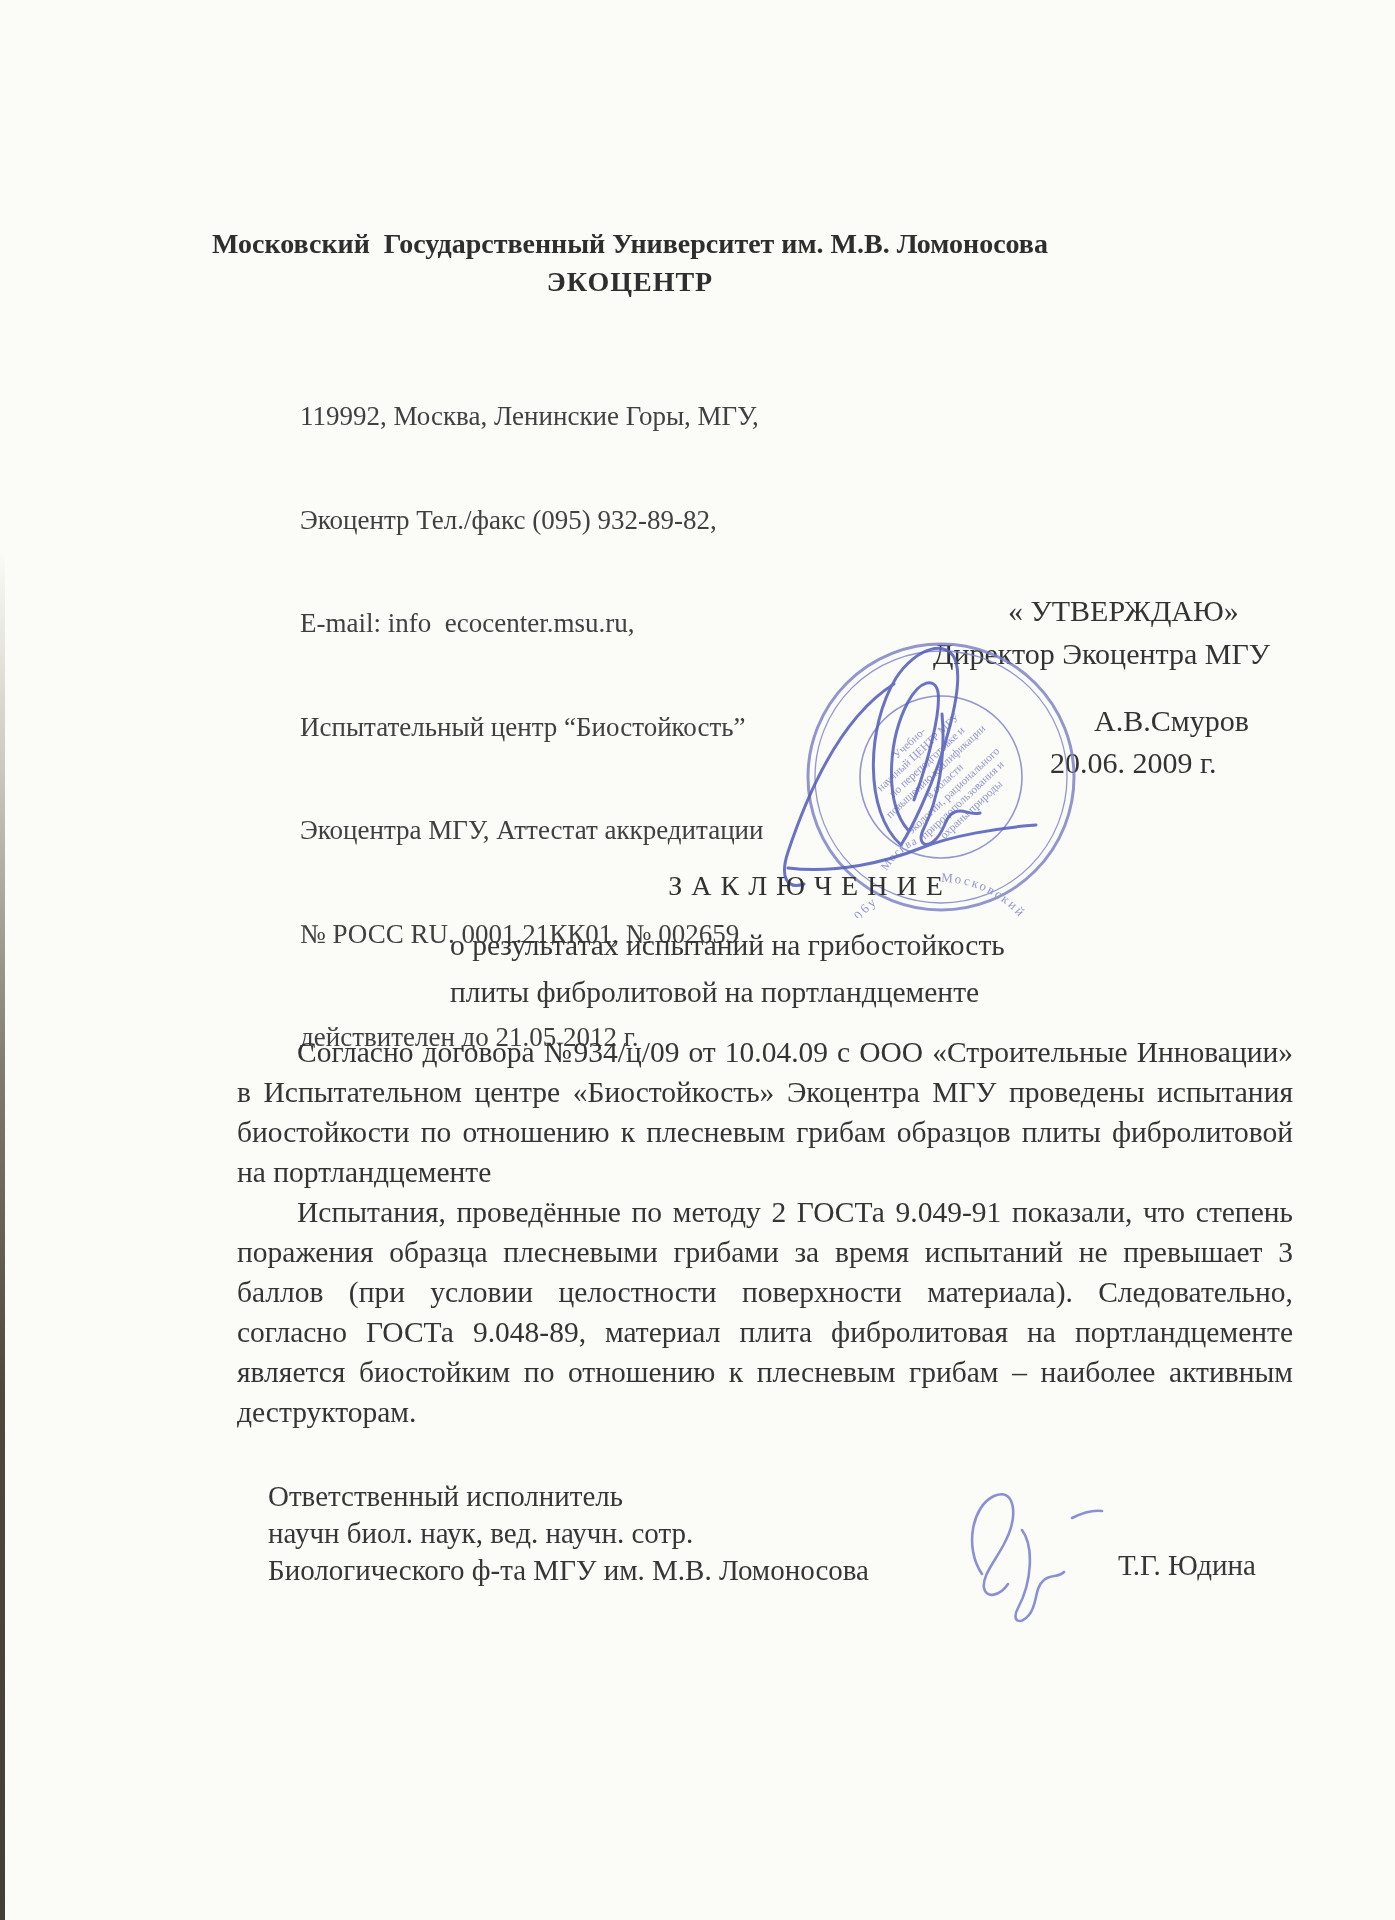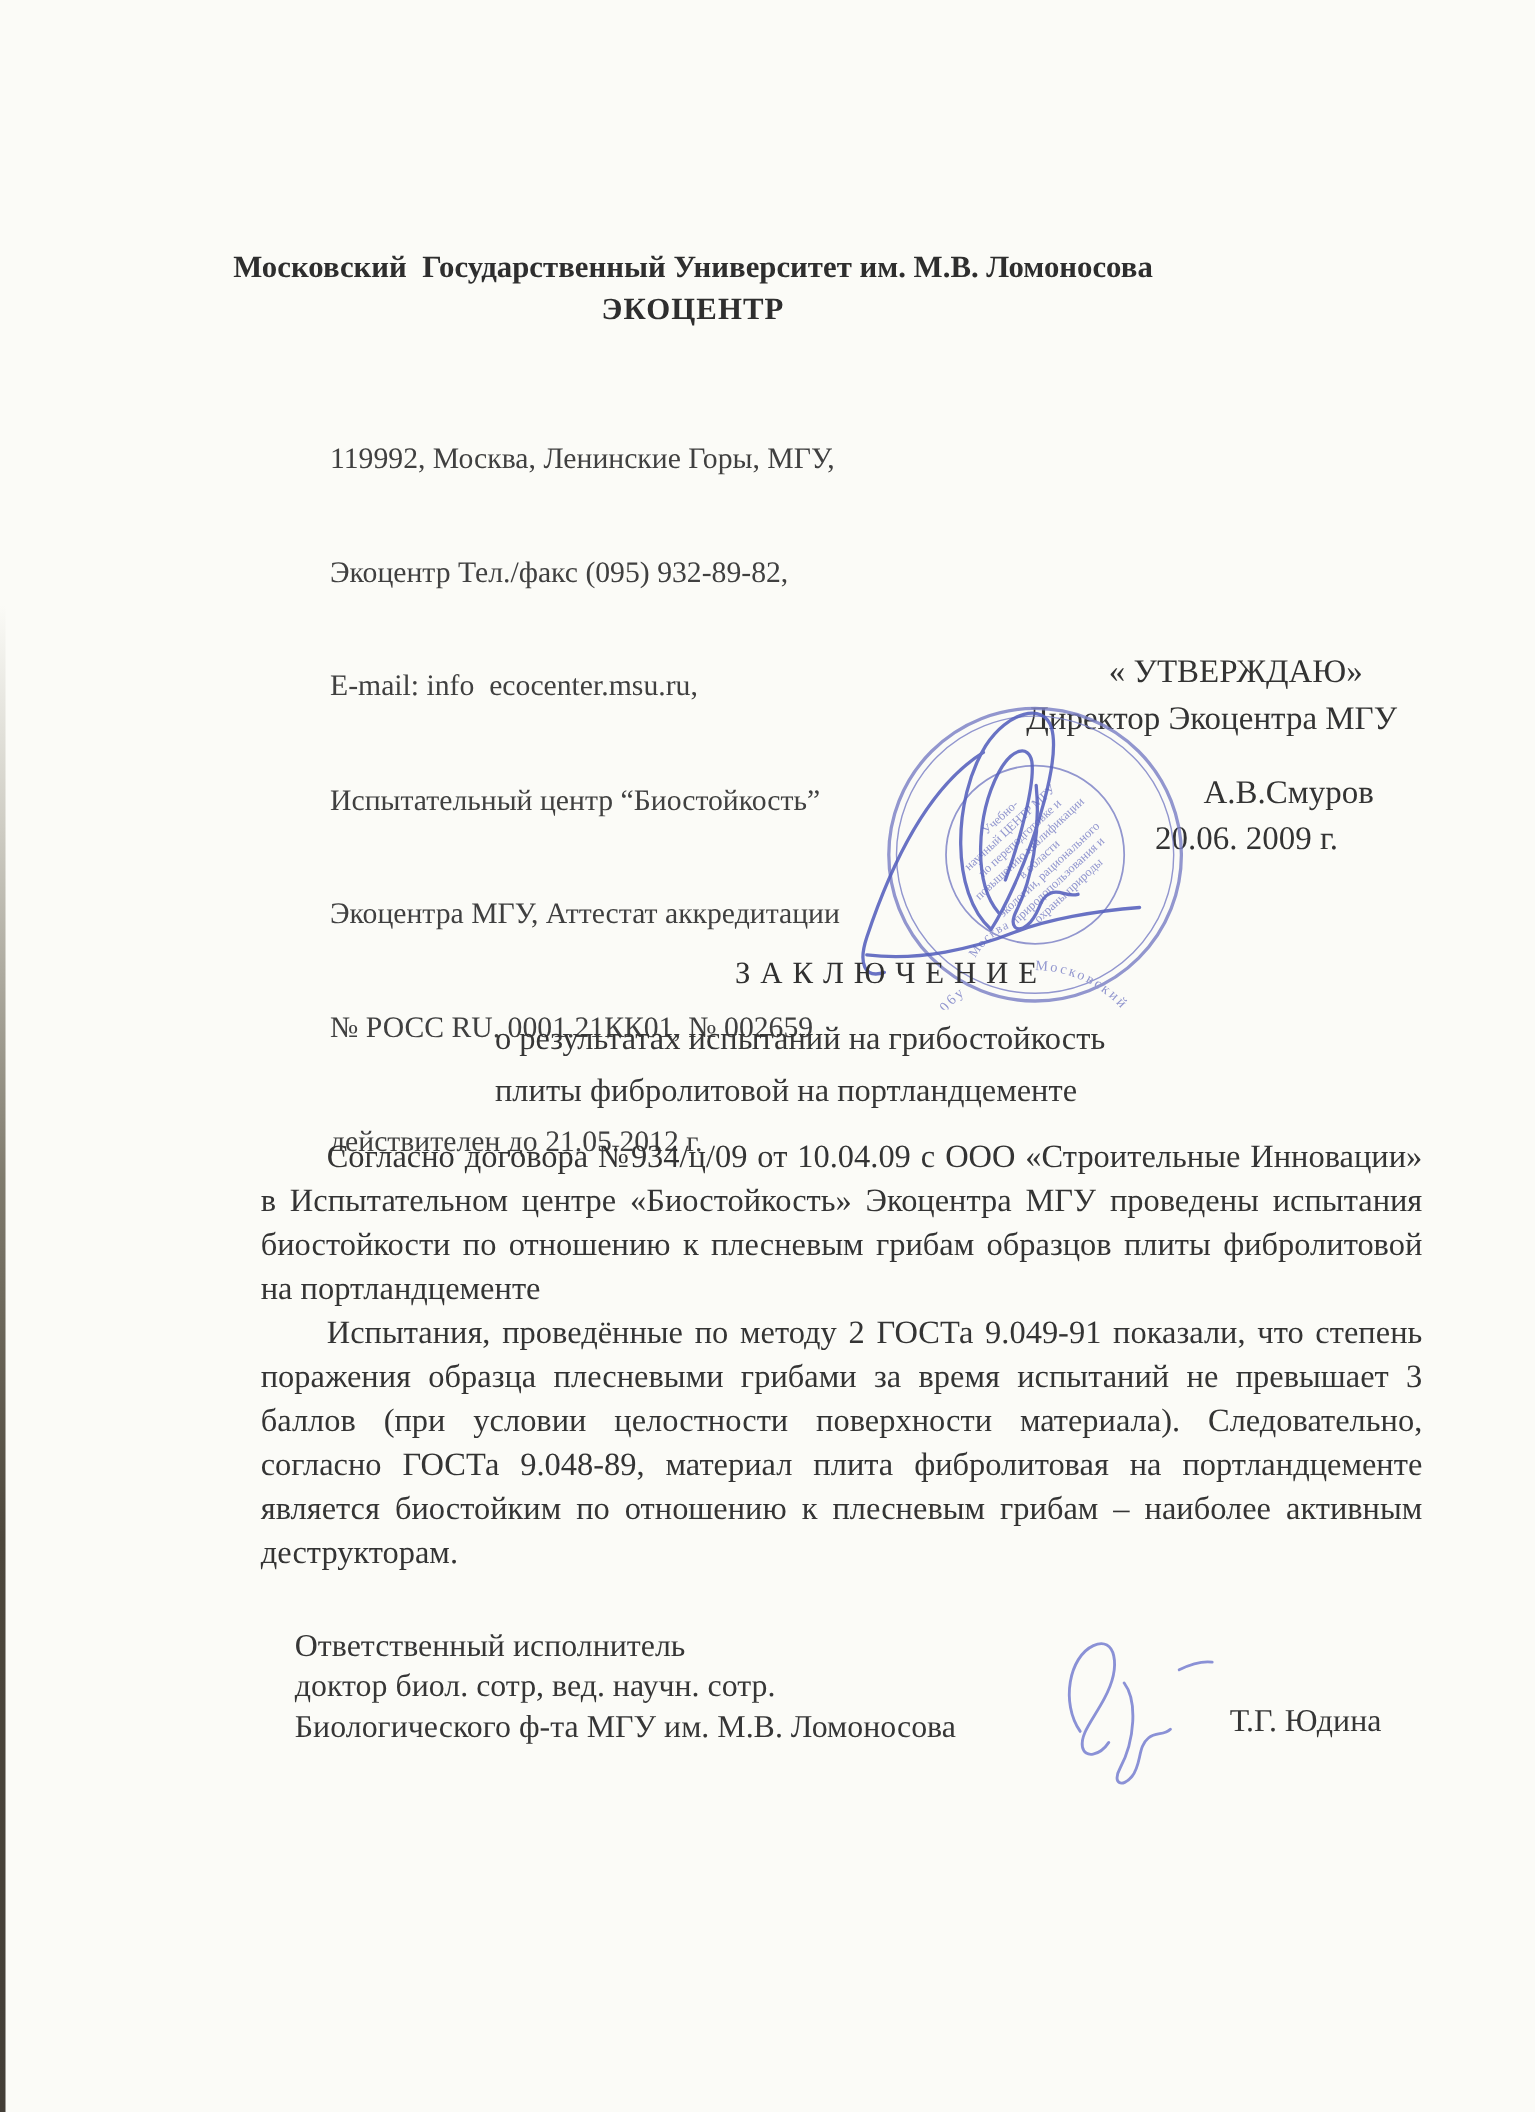--- a/index.html
+++ b/index.html
@@ -126,21 +126,21 @@
     <div>плиты фибролитовой на портландцементе</div>
   </div>
 
   <div class="bodytext">
     <p>Согласно договора №934/ц/09 от 10.04.09 с ООО «Строительные Инновации» в Испытательном центре «Биостойкость» Экоцентра МГУ проведены испытания биостойкости по отношению к плесневым грибам образцов плиты фибролитовой на портландцементе</p>
     <p>Испытания, проведённые по методу 2 ГОСТа 9.049-91 показали, что степень поражения образца плесневыми грибами за время испытаний не превышает 3 баллов (при условии целостности поверхности материала). Следовательно, согласно ГОСТа 9.048-89, материал плита фибролитовая на портландцементе является биостойким по отношению к плесневым грибам – наиболее активным деструкторам.</p>
   </div>
 
   <div class="exec">
     <div>Ответственный исполнитель</div>
-    <div>доктор биол. сотр, вед. научн. сотр.</div>
+    <div>научн биол. наук, вед. научн. сотр.</div>
     <div>Биологического ф-та МГУ им. М.В. Ломоносова</div>
   </div>
 
   <div class="yudsig">
     <svg viewBox="0 0 180 150" width="180" height="150" aria-hidden="true">
       <g fill="none" stroke="#7e85d2" stroke-width="2.6" stroke-linecap="round" opacity="0.9">
         <path d="M 40,96 C 22,70 30,28 52,18 C 72,9 78,36 62,66 C 52,85 40,98 42,110 C 44,121 58,118 66,106"></path>
         <path d="M 80,52 C 92,68 90,104 76,130 C 69,143 78,148 87,137 C 96,126 92,110 102,102 C 109,96 116,100 122,94"></path>
         <path d="M 130,40 C 142,34 152,32 160,33"></path>
       </g>

